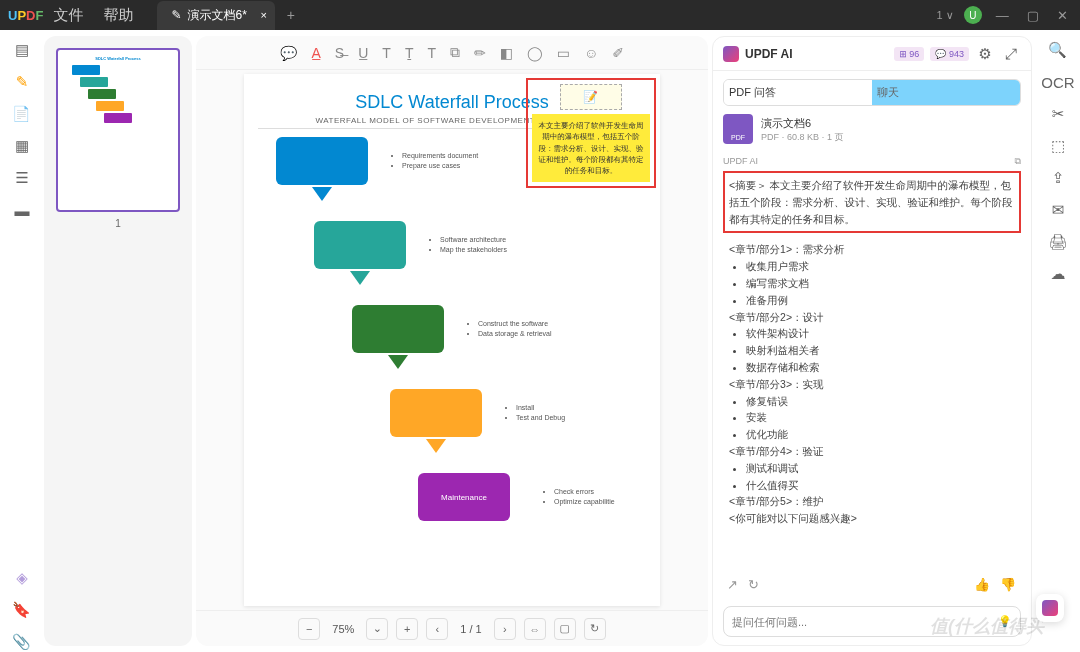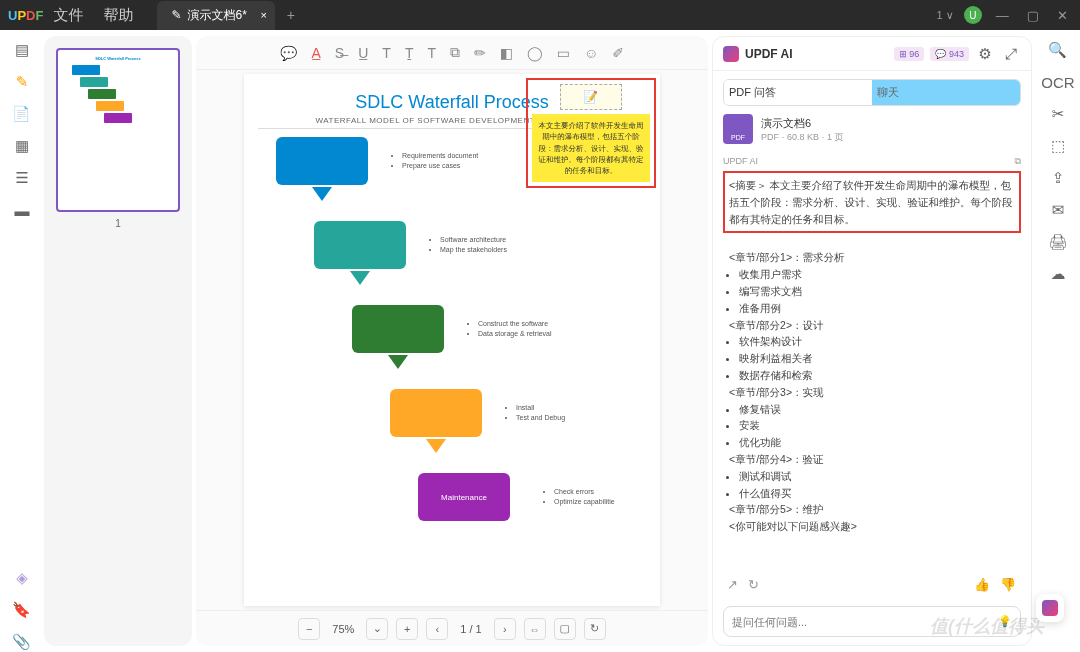--- a/index.html
+++ b/index.html
@@ -50,22 +50,22 @@
 .ai-tabs{display:flex;margin:8px 10px 0;border:1px solid #ddd;border-radius:6px;overflow:hidden}
 .ai-tab{flex:1;padding:5px;font-size:11px;color:#666;cursor:pointer}
 .ai-tab.active{background:#fff;color:#333;font-weight:500}
 .ai-tab:not(.active){background:#7dd3fc}
 .doc-card{margin:8px 10px;display:flex;gap:8px;align-items:flex-end}
 .pdf-ico{width:30px;height:30px;background:#7e57c2;border-radius:4px;color:#fff;font-size:7px;display:flex;align-items:flex-end;justify-content:center;padding-bottom:3px}
 .doc-meta{font-size:9px;color:#999}
 .doc-name{font-size:11px;color:#333}
 .ai-label{font-size:9px;color:#999;padding:4px 10px;display:flex;justify-content:space-between}
 .ai-body{flex:1;overflow-y:auto;padding:0 10px;font-size:10.5px;line-height:1.6;color:#444}
-.summary{border:2px solid #e53935;padding:4px;margin-bottom:16px}
-.ai-body ul{list-style:disc;margin-left:16px}
+.summary{border:2px solid #e53935;padding:4px;margin-bottom:8px}
+.ai-body ul{list-style:disc;margin-left:23px}
 .sect{margin-left:6px}
 .actions{display:flex;gap:10px;padding:6px 14px;justify-content:flex-end;color:#999;font-size:13px}
 .ask{margin:8px 10px;border:1px solid #ddd;border-radius:8px;padding:8px;display:flex;align-items:center}
 .ask input{border:none;flex:1;font-size:11px;outline:none}
 .watermark{position:absolute;right:36px;bottom:14px;font-size:18px;color:rgba(0,0,0,.12);font-style:italic;font-weight:bold;pointer-events:none}
 .fab{position:absolute;right:16px;bottom:30px;width:28px;height:28px;border-radius:8px;background:#fff;box-shadow:0 2px 8px rgba(0,0,0,.15);display:flex;align-items:center;justify-content:center}
 </style>
 </head>
 <body>
 

